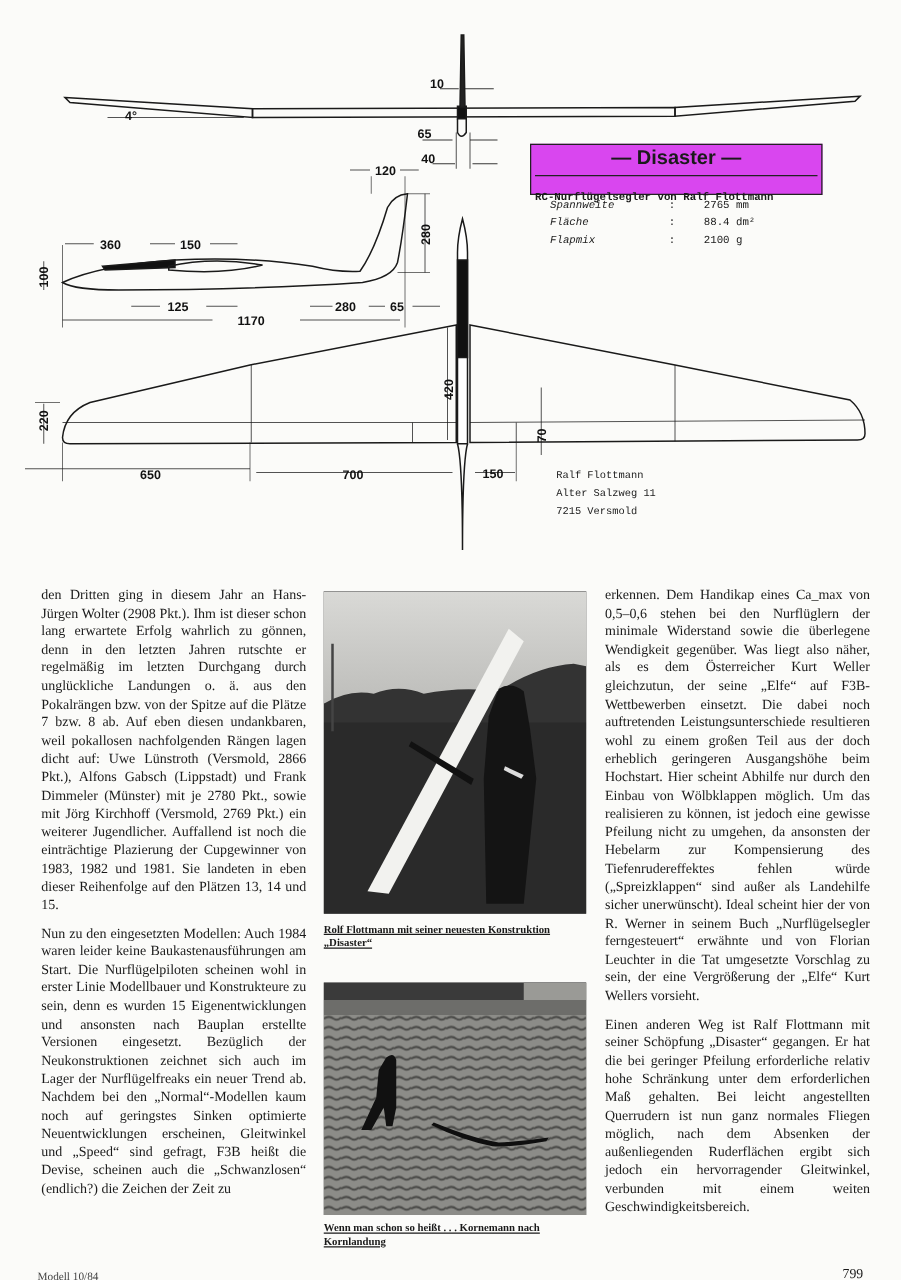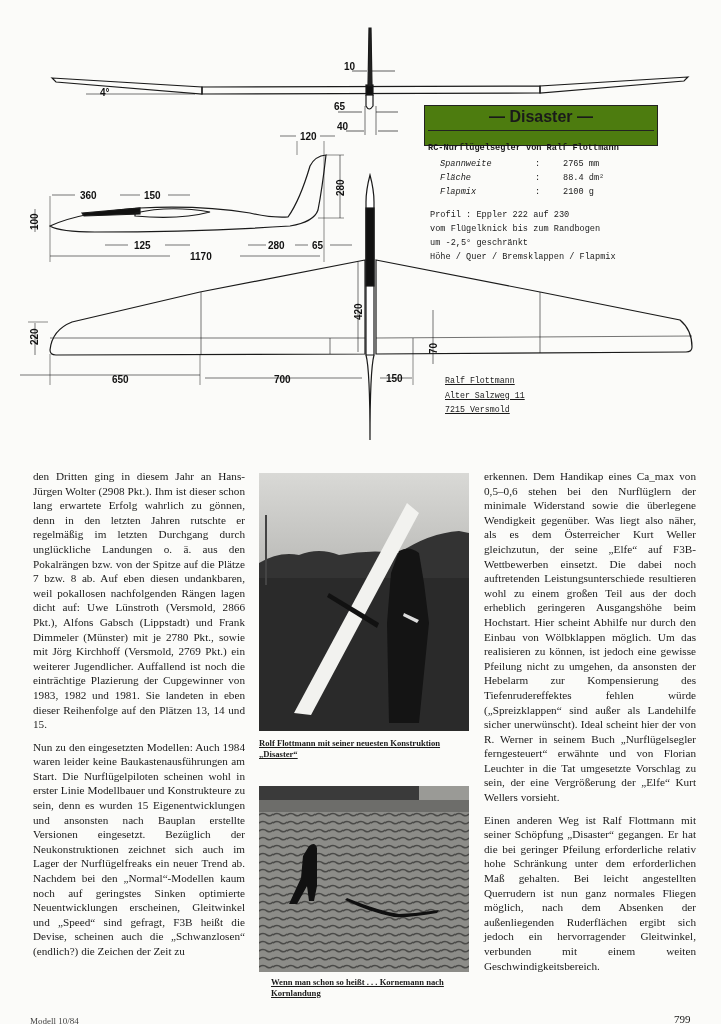--- a/index.html
+++ b/index.html
@@ -1,38 +1,38 @@
 <!DOCTYPE html>
 <html><head>
 <meta charset="utf-8">
 <style>
   html, body { margin:0; padding:0; }
   body { width:721px; height:1024px; background:#fbfbf9; position:relative; overflow:hidden; color:#1a1a1a; }
   .drawing { position:absolute; left:0; top:0; width:721px; height:460px; }
   .drawing svg { position:absolute; left:0; top:0; }
   .dim { font-family:"Liberation Sans", sans-serif; font-weight:bold; font-size:10px; fill:#111; }
-  .spec-box { position:absolute; left:424px; top:105px; width:232px; height:39px; border:1.5px solid #222; background:#4d7c0f; }
+  .spec-box { position:absolute; left:424px; top:115px; width:232px; height:39px; border:1.5px solid #222; background:#d946ef; }
   .spec-title { position:absolute; left:0; right:0; top:2px; text-align:center; font-family:"Liberation Sans", sans-serif; font-weight:bold; font-size:16px; }
   .spec-sub { position:absolute; left:3px; right:3px; top:24px; border-top:1.3px solid #222; padding-top:12px; font-family:"Liberation Mono", monospace; font-size:8.6px; font-weight:bold; white-space:nowrap; }
   .specs { position:absolute; left:440px; top:157px; font-family:"Liberation Mono", monospace; font-size:8.6px; line-height:14px; }
   .specs .row { display:flex; }
   .specs .k { width:95px;font-style:italic; }
   .specs .c { width:28px; }
   .notes { position:absolute; left:430px; top:208px; font-family:"Liberation Mono", monospace; font-size:8.6px; line-height:14px; white-space:nowrap; }
-  .address { position:absolute; left:445px; top:374px; font-family:"Liberation Mono", monospace; font-size:8.3px; line-height:14.5px;text-decoration:underline; }
+  .address { position:absolute; left:445px; top:374px; font-family:"Liberation Mono", monospace; font-size:8.3px; line-height:14.5px; }
   .col { position:absolute; font-family:"Liberation Serif", serif; font-size:11.2px; line-height:14.6px; text-align:justify; hyphens:manual; }
   .col p { margin:0 0 8px 0; }
   .col1 { left:33px; top:469px; width:212px; }
   .col3 { left:484px; top:469px; width:212px; }
   .photo { position:absolute; background:#2b2b2b; overflow:hidden; }
   .photo1 { left:259px; top:473px; width:210px; height:258px; }
   .photo2 { left:259px; top:786px; width:210px; height:186px; }
   .caption { position:absolute; font-family:"Liberation Serif", serif; font-weight:bold; font-size:8.6px; line-height:11px;text-decoration:underline; }
   .cap1 { left:259px; top:738px; width:212px; }
-  .cap2 { left:259px; top:977px; width:212px;margin-left:12px; }
+  .cap2 { left:259px; top:977px; width:212px; }
   .footer-left { position:absolute; left:30px; top:1016px; font-family:"Liberation Serif", serif; font-size:9px; color:#444; }
   .page-num { position:absolute; left:674px; top:1013px; font-family:"Liberation Serif", serif; font-size:11px; }
 </style>
 </head>
 <body>
 
 <div class="drawing">
   <svg width="721" height="460" viewBox="0 0 721 460">
     <g stroke="#1a1a1a" fill="none" stroke-width="1.2">
 
@@ -141,26 +141,20 @@
       <span class="c">:</span>
       <span>88.4 dm²</span>
     </div>
     <div class="row">
       <span class="k">Flapmix</span>
       <span class="c">:</span>
       <span>2100 g</span>
     </div>
   </div>
 
-  <div class="notes">
-    <div>Profil : Eppler 222 auf 230</div>
-    <div>vom Flügelknick bis zum Randbogen</div>
-    <div>um -2,5° geschränkt</div>
-    <div>Höhe / Quer / Bremsklappen / Flapmix</div>
-  </div>
 
   <div class="address">
     <div>Ralf Flottmann</div>
     <div>Alter Salzweg 11</div>
     <div>7215 Versmold</div>
   </div>
 </div>
 
 <div class="col col1">
   <p>den Dritten ging in diesem Jahr an Hans-Jürgen Wolter (2908 Pkt.). Ihm ist dieser schon lang erwartete Erfolg wahrlich zu gönnen, denn in den letzten Jahren rutschte er regelmäßig im letzten Durchgang durch unglückliche Landungen o. ä. aus den Pokalrängen bzw. von der Spitze auf die Plätze 7 bzw. 8 ab. Auf eben diesen undankbaren, weil pokallosen nachfolgenden Rängen lagen dicht auf: Uwe Lünstroth (Versmold, 2866 Pkt.), Alfons Gabsch (Lippstadt) und Frank Dimmeler (Münster) mit je 2780 Pkt., sowie mit Jörg Kirchhoff (Versmold, 2769 Pkt.) ein weiterer Jugendlicher. Auffallend ist noch die einträchtige Plazierung der Cupgewinner von 1983, 1982 und 1981. Sie landeten in eben dieser Reihenfolge auf den Plätzen 13, 14 und 15.</p>

